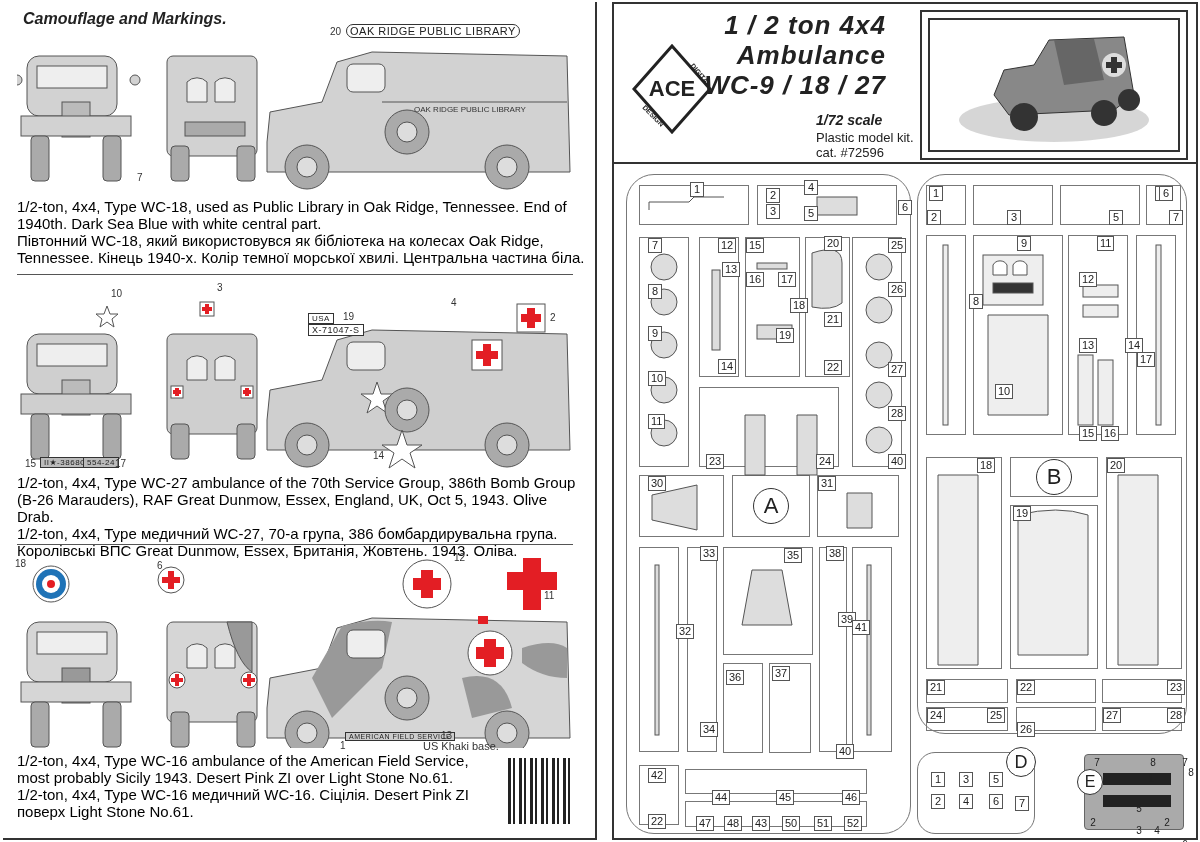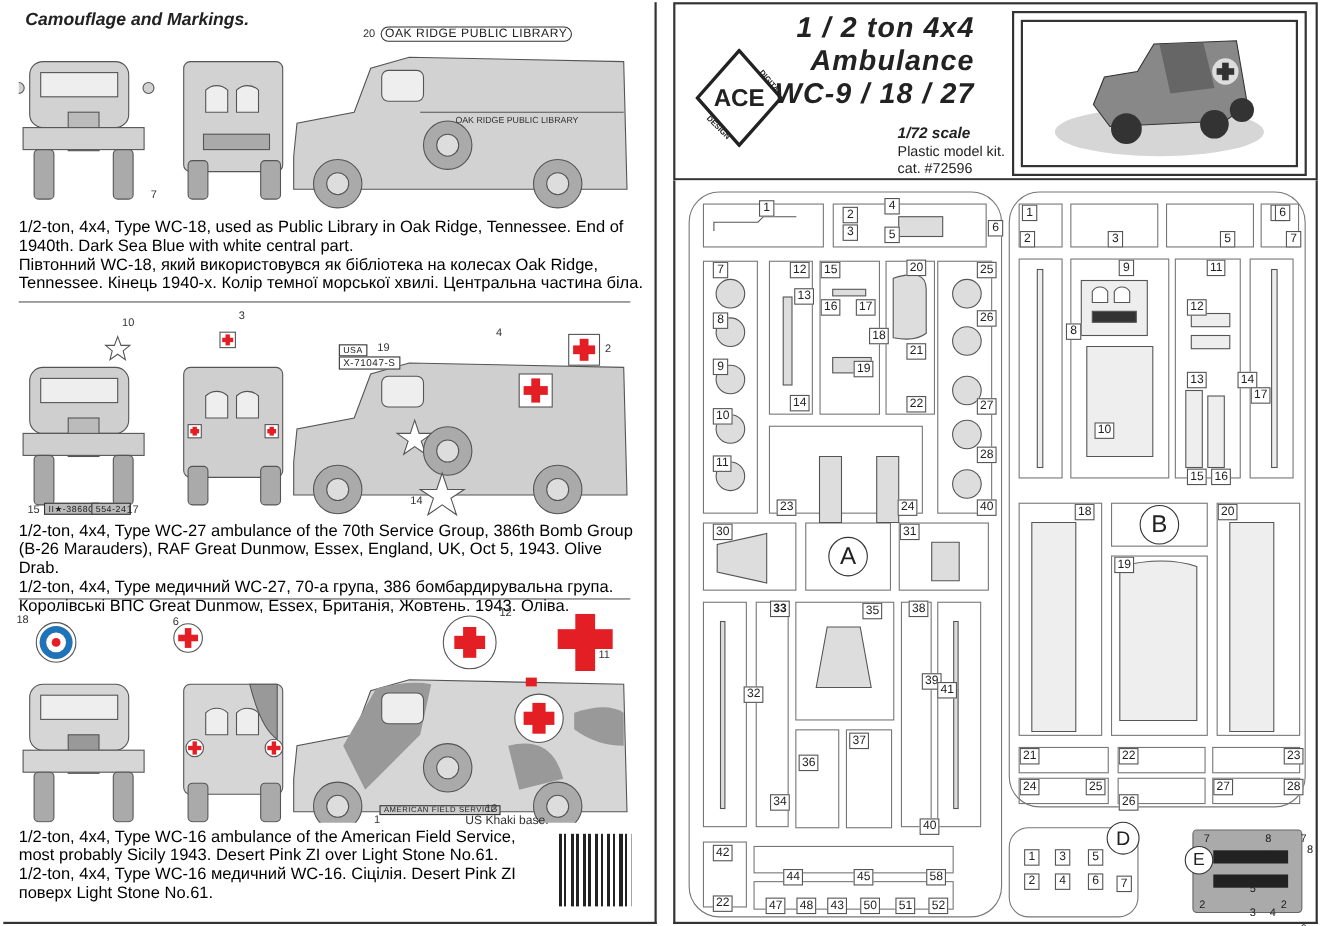--- a/index.html
+++ b/index.html
@@ -349,34 +349,34 @@
       <span class="pn" style="left: 92px; top: 290px;">23</span>
       <span class="pn" style="left: 202px; top: 290px;">24</span>
       <span class="pn" style="left: 274px; top: 74px;">25</span>
       <span class="pn" style="left: 274px; top: 118px;">26</span>
       <span class="pn" style="left: 274px; top: 198px;">27</span>
       <span class="pn" style="left: 274px; top: 242px;">28</span>
       <span class="pn" style="left: 274px; top: 290px;">40</span>
       <span class="pn" style="left: 34px; top: 312px;">30</span>
       <span class="pn" style="left: 204px; top: 312px;">31</span>
       <span class="pn" style="left: 62px; top: 460px;">32</span>
-      <span class="pn" style="left: 86px; top: 382px; font-weight: bold;">33</span>
+      <span class="pn" style="left: 86px; top: 382px;">33</span>
       <span class="pn" style="left: 86px; top: 558px;">34</span>
       <span class="pn" style="left: 170px; top: 384px;">35</span>
-      <span class="pn" style="left: 112px; top: 522px;">36</span>
+      <span class="pn" style="left: 112px; top: 506px;">36</span>
       <span class="pn" style="left: 158px; top: 502px;">37</span>
       <span class="pn" style="left: 212px; top: 382px;">38</span>
       <span class="pn" style="left: 224px; top: 448px;">39</span>
       <span class="pn" style="left: 222px; top: 580px;">40</span>
       <span class="pn" style="left: 238px; top: 456px;">41</span>
       <span class="pn" style="left: 34px; top: 604px;">42</span>
       <span class="pn" style="left: 34px; top: 650px;">22</span>
       <span class="pn" style="left: 98px; top: 626px;">44</span>
       <span class="pn" style="left: 162px; top: 626px;">45</span>
-      <span class="pn" style="left: 228px; top: 626px;">58</span>
+      <span class="pn" style="left: 228px; top: 626px;">46</span>
       <span class="pn" style="left: 82px; top: 652px;">47</span>
       <span class="pn" style="left: 110px; top: 652px;">48</span>
       <span class="pn" style="left: 138px; top: 652px;">43</span>
       <span class="pn" style="left: 168px; top: 652px;">50</span>
       <span class="pn" style="left: 200px; top: 652px;">51</span>
       <span class="pn" style="left: 230px; top: 652px;">52</span>
     </div>
 
   <div class="sprue" style="left:303px;top:10px;width:270px;height:560px">
     <div class="cell" style="left:8px;top:10px;width:40px;height:40px"></div>

